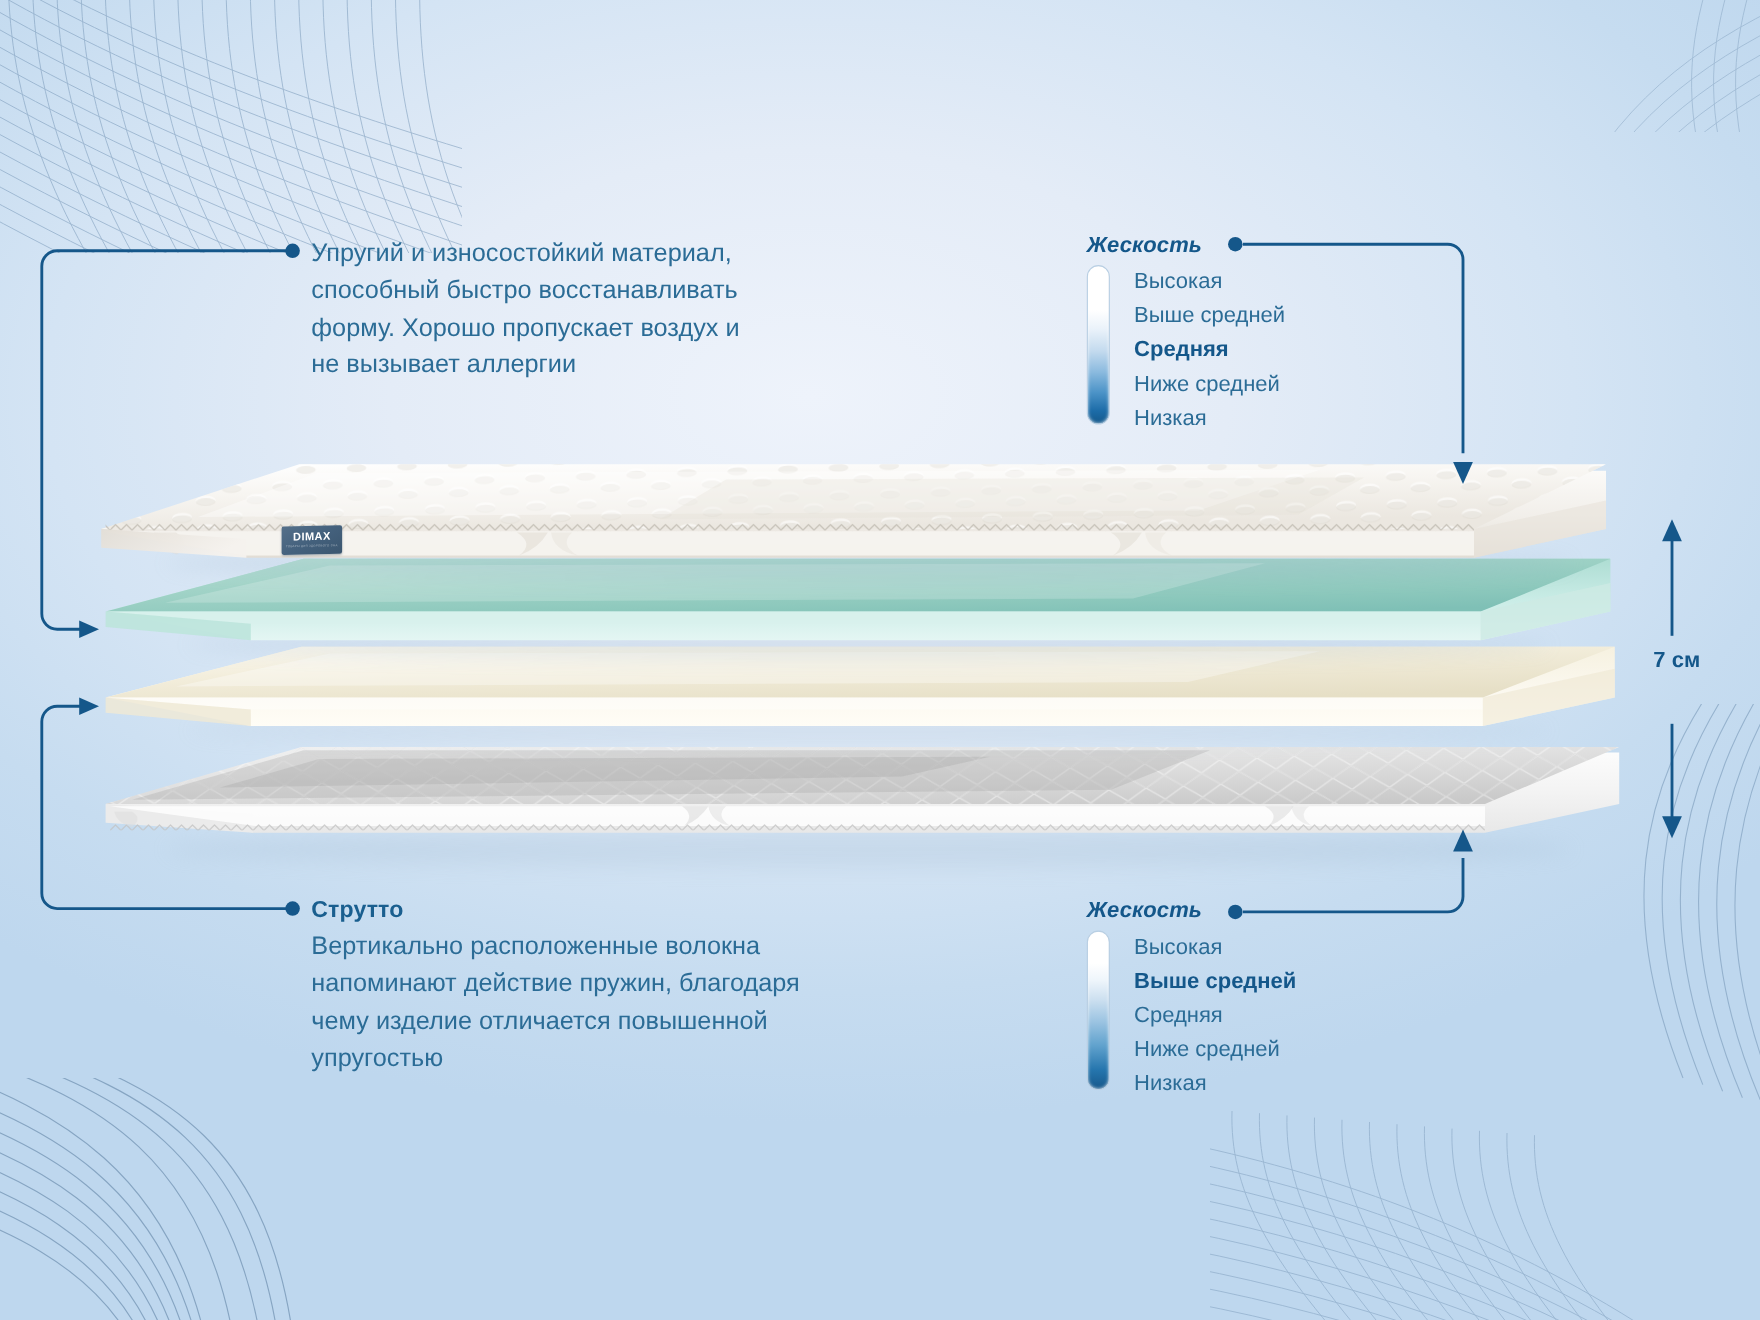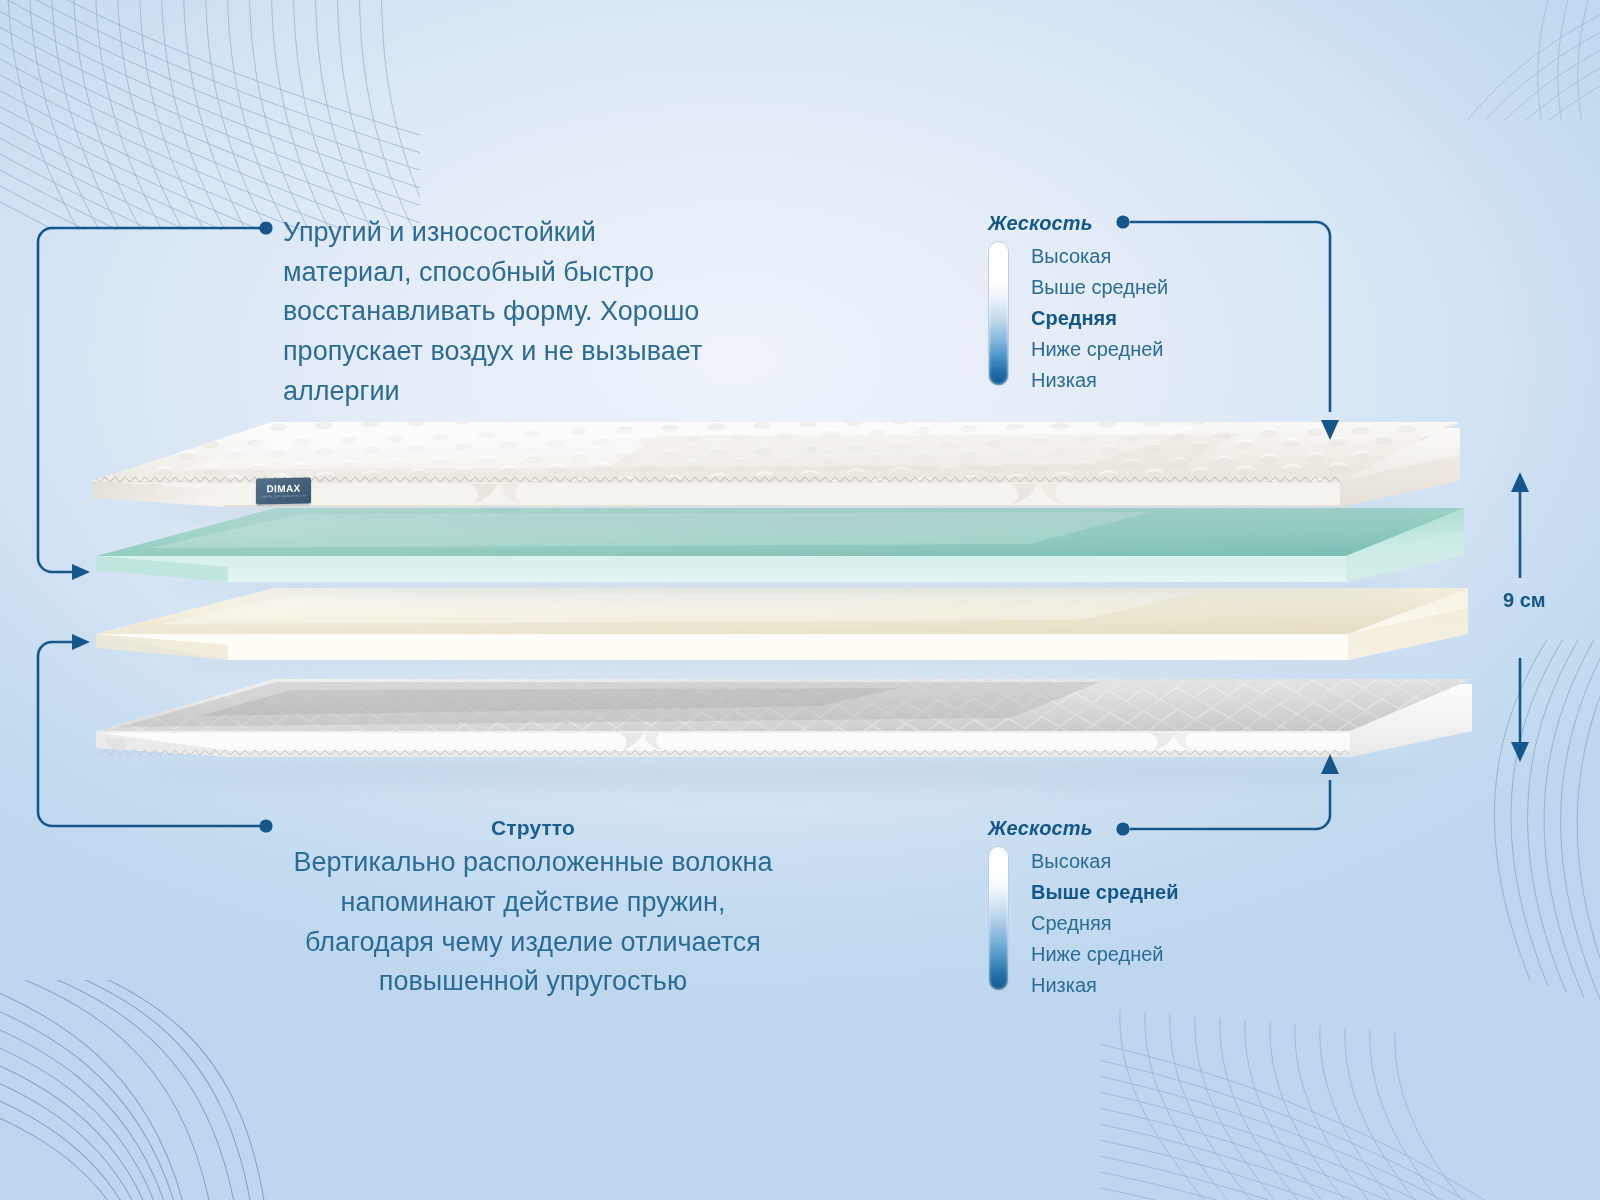--- a/index.html
+++ b/index.html
@@ -18,25 +18,25 @@
     overflow:hidden;
   }
   #bgsvg{ position:absolute; inset:0; width:1600px; height:1200px; }
 
   
   .callout-title{
     font-size:21px; font-weight:bold; color:#1a5f8f;
     letter-spacing:.1px; line-height:1.2;
   }
   .callout-body{
-    font-size:27px; color:#2b6c96; line-height:1.47;
+    font-size:23px; color:#2b6c96; line-height:1.47;
     margin-top:3px; font-weight:400;
   }
   #topText{ position:absolute; left:283px; top:210px; width:420px; }
-  #botText{ position:absolute; left:283px; top:815px; width:500px;text-align:center; }
+  #botText{ position:absolute; left:283px; top:815px; width:500px; }
 
   
   .hard-block{ position:absolute; }
   .hard-head{
     font-size:20px; font-weight:bold; color:#14578a;
     letter-spacing:.1px; white-space:nowrap;font-style:italic;
   }
   .hard-row{ display:flex; align-items:flex-start; margin-top:6px; }
   .hard-bar{
     width:21px; height:145px; border-radius:11px; flex:none;
@@ -432,15 +432,15 @@
       <div class="hard-list">
         <div class="hard-item">Высокая</div>
         <div class="hard-item active">Выше средней</div>
         <div class="hard-item">Средняя</div>
         <div class="hard-item">Ниже средней</div>
         <div class="hard-item">Низкая</div>
       </div>
     </div>
   </div>
 
-  <div id="dimLabel">9 см</div>
+  <div id="dimLabel">7 см</div>
 
 </div>
 
 </body></html>

